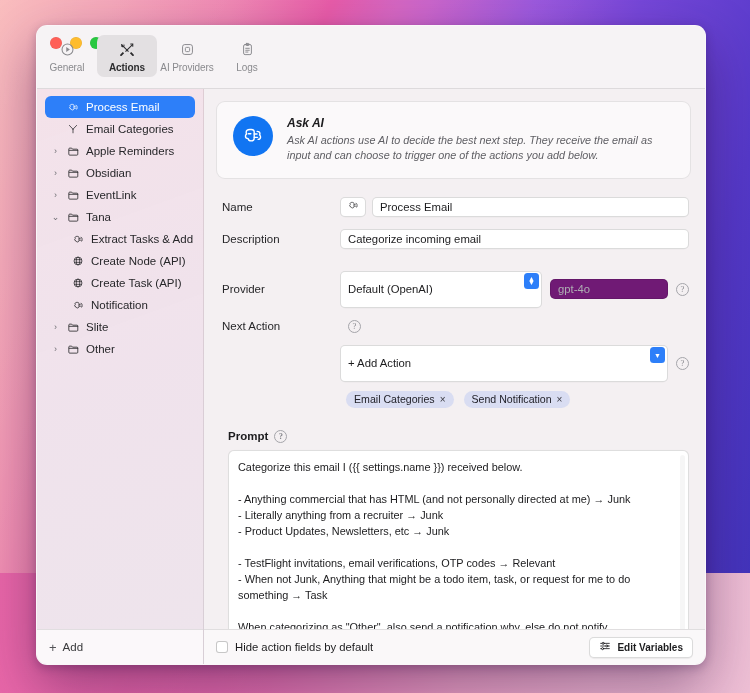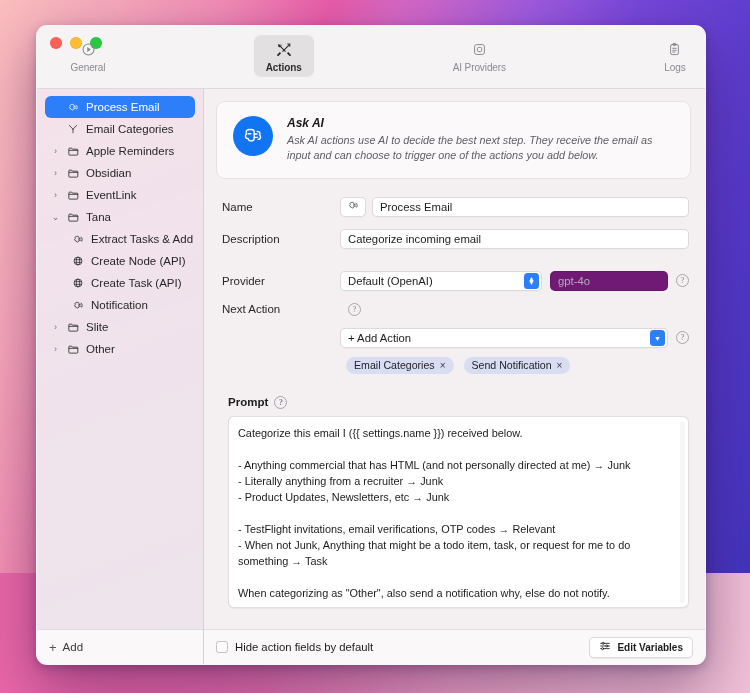--- a/index.html
+++ b/index.html
@@ -80,21 +80,21 @@
     position: absolute; left: 13px; top: 11px;
     display: flex; gap: 8px;
   }
   .dot { width: 12px; height: 12px; border-radius: 50%; }
   .dot.red { background: #ff5f57; box-shadow: inset 0 0 0 0.5px rgba(0,0,0,0.08); }
   .dot.yellow { background: #febc2e; box-shadow: inset 0 0 0 0.5px rgba(0,0,0,0.08); }
   .dot.green { background: #28c840; box-shadow: inset 0 0 0 0.5px rgba(0,0,0,0.08); }
 
   .tabs {
     position: absolute; left: 0; right: 0; top: 9px;
-    display: flex; justify-content: space-between; gap: 0; padding-left: 21px;
+    display: flex; justify-content: flex-start; gap: 0;
   }
   .tab {
     width: 60px;
     padding: 5px 2px 4px;
     border-radius: 7px;
     display: flex; flex-direction: column; align-items: center; gap: 3px;
     color: #8a8a8e;
     cursor: default;
   }
   .tab.active { background: #e3e0e2; color: #2c2c2e; }
@@ -188,21 +188,21 @@
     width: 26px; height: 20px; flex: 0 0 26px;
     background: #ffffff;
     border: 0.5px solid rgba(0,0,0,0.14);
     border-radius: 5px;
     margin-right: 6px;
     display: flex; align-items: center; justify-content: center;
     box-shadow: 0 0.5px 0.5px rgba(0,0,0,0.04);
   }
   .select {
     position: relative;
-    height: 20px;
+    height: 37px;
     background: #ffffff;
     border: 0.5px solid rgba(0,0,0,0.14);
     border-radius: 5px;
     font-size: 11.3px; color: #1c1c1e;
     display: flex; align-items: center;
     padding: 0 26px 0 7px;
     box-shadow: 0 0.5px 0.5px rgba(0,0,0,0.04);
   }
   .stepper {
     position: absolute; right: 2px; top: 1.5px;

